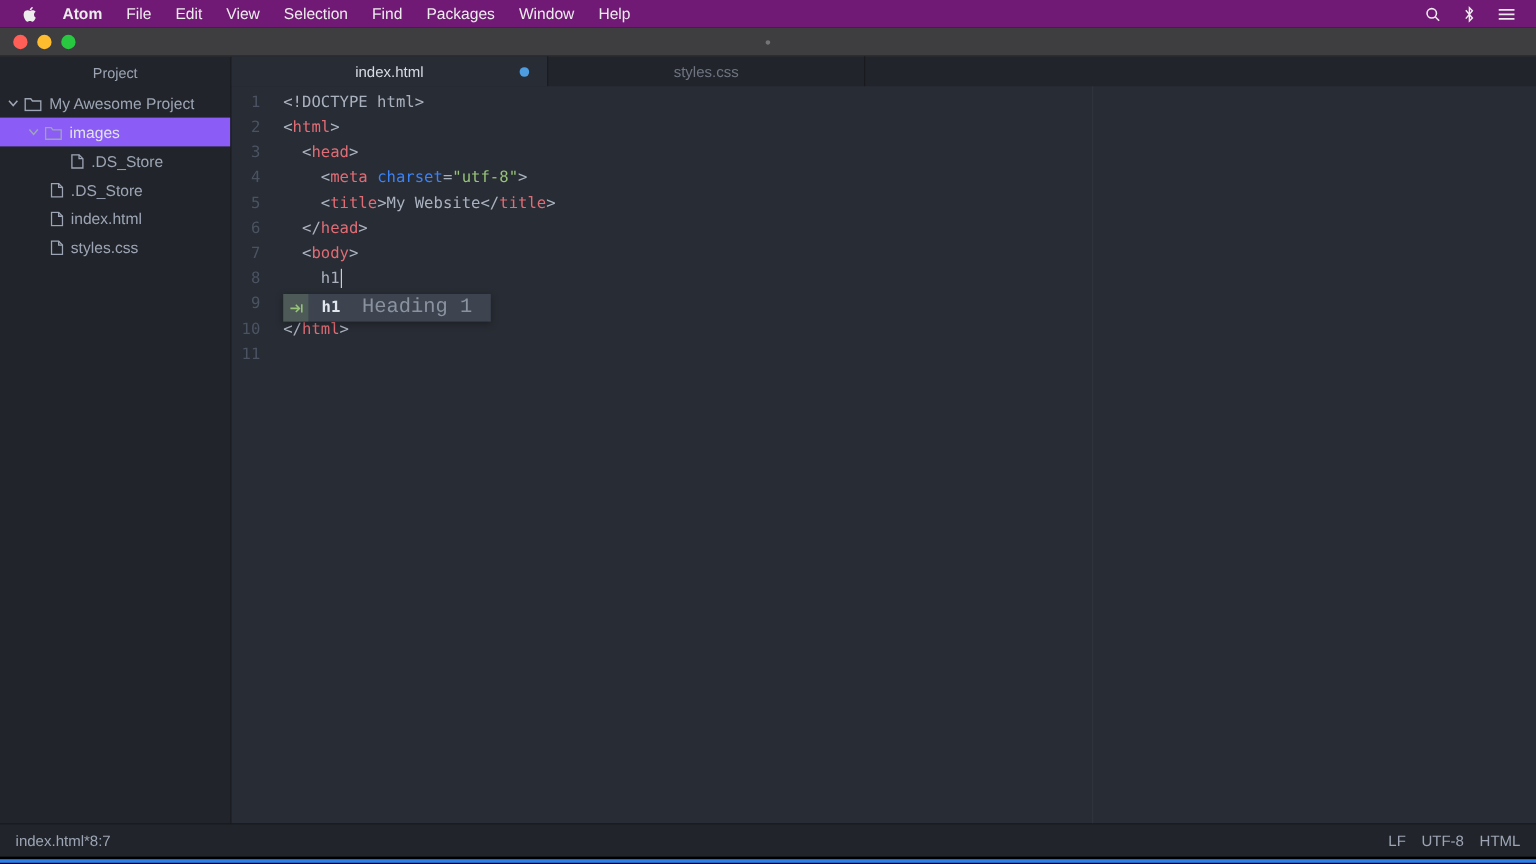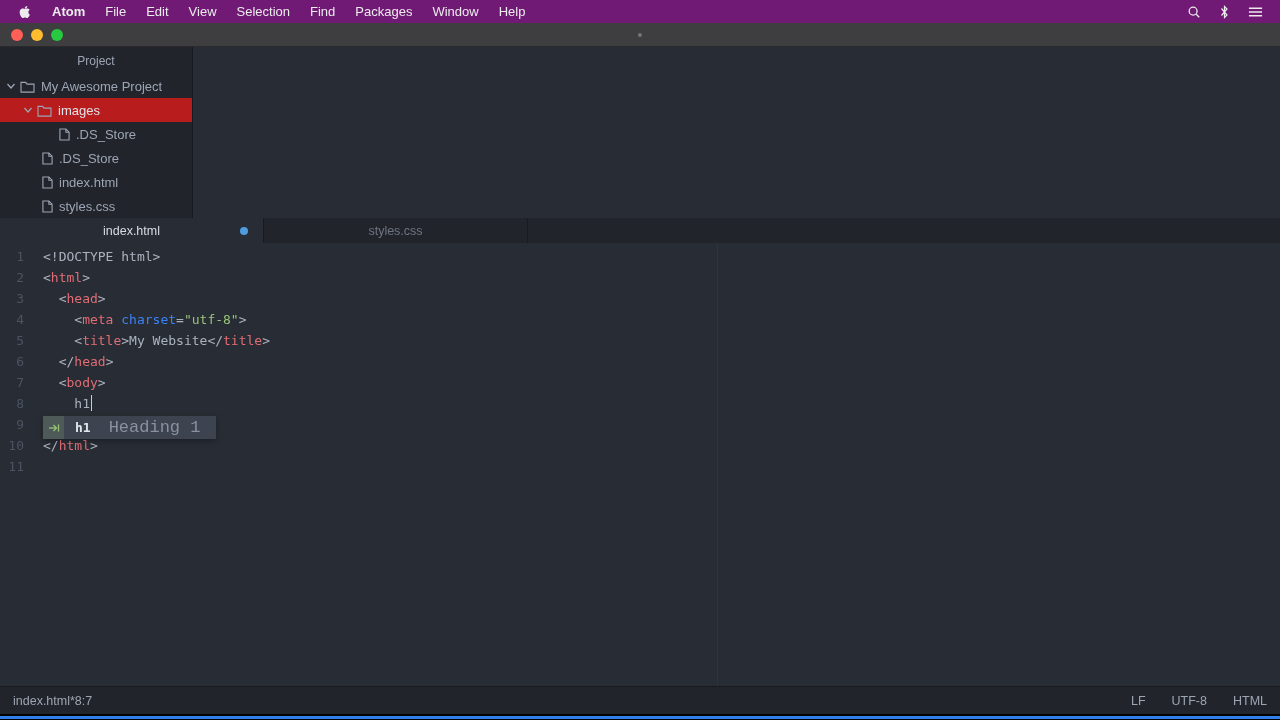--- a/index.html
+++ b/index.html
@@ -19,25 +19,25 @@
   .title-bar{height:24px;background:#3e3e40;border-bottom:1px solid #2a2a2c;display:flex;align-items:center;position:relative;}
   .traffic{display:flex;gap:8px;margin-left:11px;z-index:2;}
   .light{width:12px;height:12px;border-radius:50%;display:inline-block;}
   .light.red{background:#ff5f57;}
   .light.yellow{background:#febc2e;}
   .light.green{background:#28c840;}
   .title-center{position:absolute;left:0;right:0;display:flex;justify-content:center;align-items:center;gap:7px;font-size:13px;color:#1a1a1c;}
   .edited-dot{color:#737378;font-size:14px;line-height:1;}
 
   
-  .main{display:flex;height:639px;background:#282c34;flex-direction:column;}
+  .main{display:flex;height:639px;background:#282c34;}
   .sidebar{width:193px;flex:none;background:#21252b;border-right:1px solid #181a1f;color:#9da5b4;font-size:13px;overflow:hidden;}
   .sidebar-header{height:27px;display:flex;align-items:center;justify-content:center;font-size:12px;color:#9da5b4;}
   .tree-row{height:24px;display:flex;align-items:center;white-space:nowrap;cursor:default;}
-  .tree-row.selected{background:#b91c1c;color:#dfe3ea;}
+  .tree-row.selected{background:#8b5cf6;color:#dfe3ea;}
   .tree-chevron{display:flex;margin-right:4px;color:#9da5b4;}
   .tree-ficon{display:flex;margin-right:6px;color:#9da5b4;}
   .tree-label{overflow:hidden;text-overflow:ellipsis;}
 
   .editor-pane{flex:1;display:flex;flex-direction:column;min-width:0;}
   .tab-bar{height:25px;background:#21252b;display:flex;flex:none;font-size:12.5px;color:#6e7480;}
   .tab{width:264px;flex:none;display:flex;align-items:center;justify-content:center;position:relative;border-right:1px solid #181a1f;}
   .tab.active{background:#282c34;color:#d8dce3;}
   .tab-dot{position:absolute;right:15px;width:8px;height:8px;border-radius:50%;background:#4d9de0;}
 
@@ -57,21 +57,21 @@
   
   .autocomplete{position:absolute;left:43px;top:173px;height:23px;display:flex;align-items:stretch;background:#3d4450;box-shadow:0 2px 6px rgba(0,0,0,0.3);}
   .ac-icon{width:21px;background:rgba(152,195,121,0.18);color:#98c379;display:flex;align-items:center;justify-content:center;}
   .ac-match{display:flex;align-items:center;padding:0 18px 0 11px;color:#e2e6ed;font-weight:700;font-family:"DejaVu Sans Mono",monospace;font-size:13px;}
   .ac-desc{display:flex;align-items:center;padding-right:16px;color:#8a92a0;font-family:Liberation Mono, monospace;font-size:17px;}
 
   
   .status-bar{height:28px;background:#21252b;border-top:1px solid #181a1f;display:flex;align-items:center;padding:0 13px;color:#9da5b4;font-size:12.5px;}
   .status-left{display:flex;}
   .status-spacer{flex:1;}
-  .status-right{display:flex;gap:26px;}
+  .status-right{display:flex;gap:13px;}
 
   
   .bottom-strip{height:6px;background:#000;position:relative;}
   .progress-line{position:absolute;top:2px;left:0;width:100%;height:3px;background:#2f7fe8;}
 </style>
 </head>
 <body>
 
 <div class="menu-bar">
   <span class="menu-apple">

